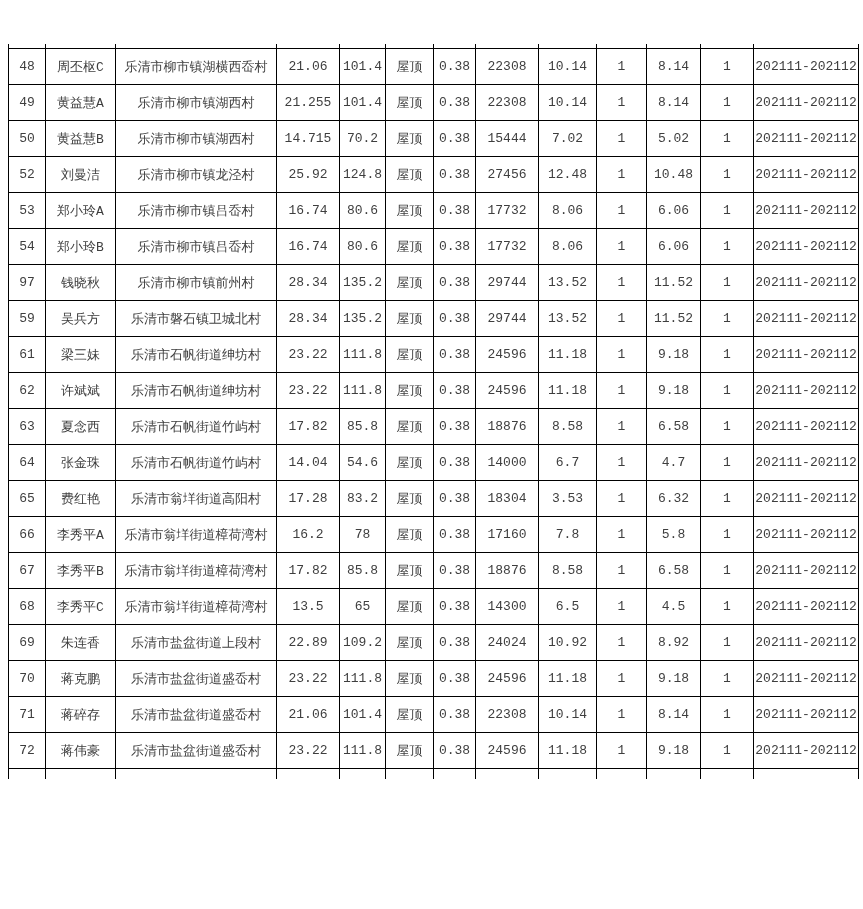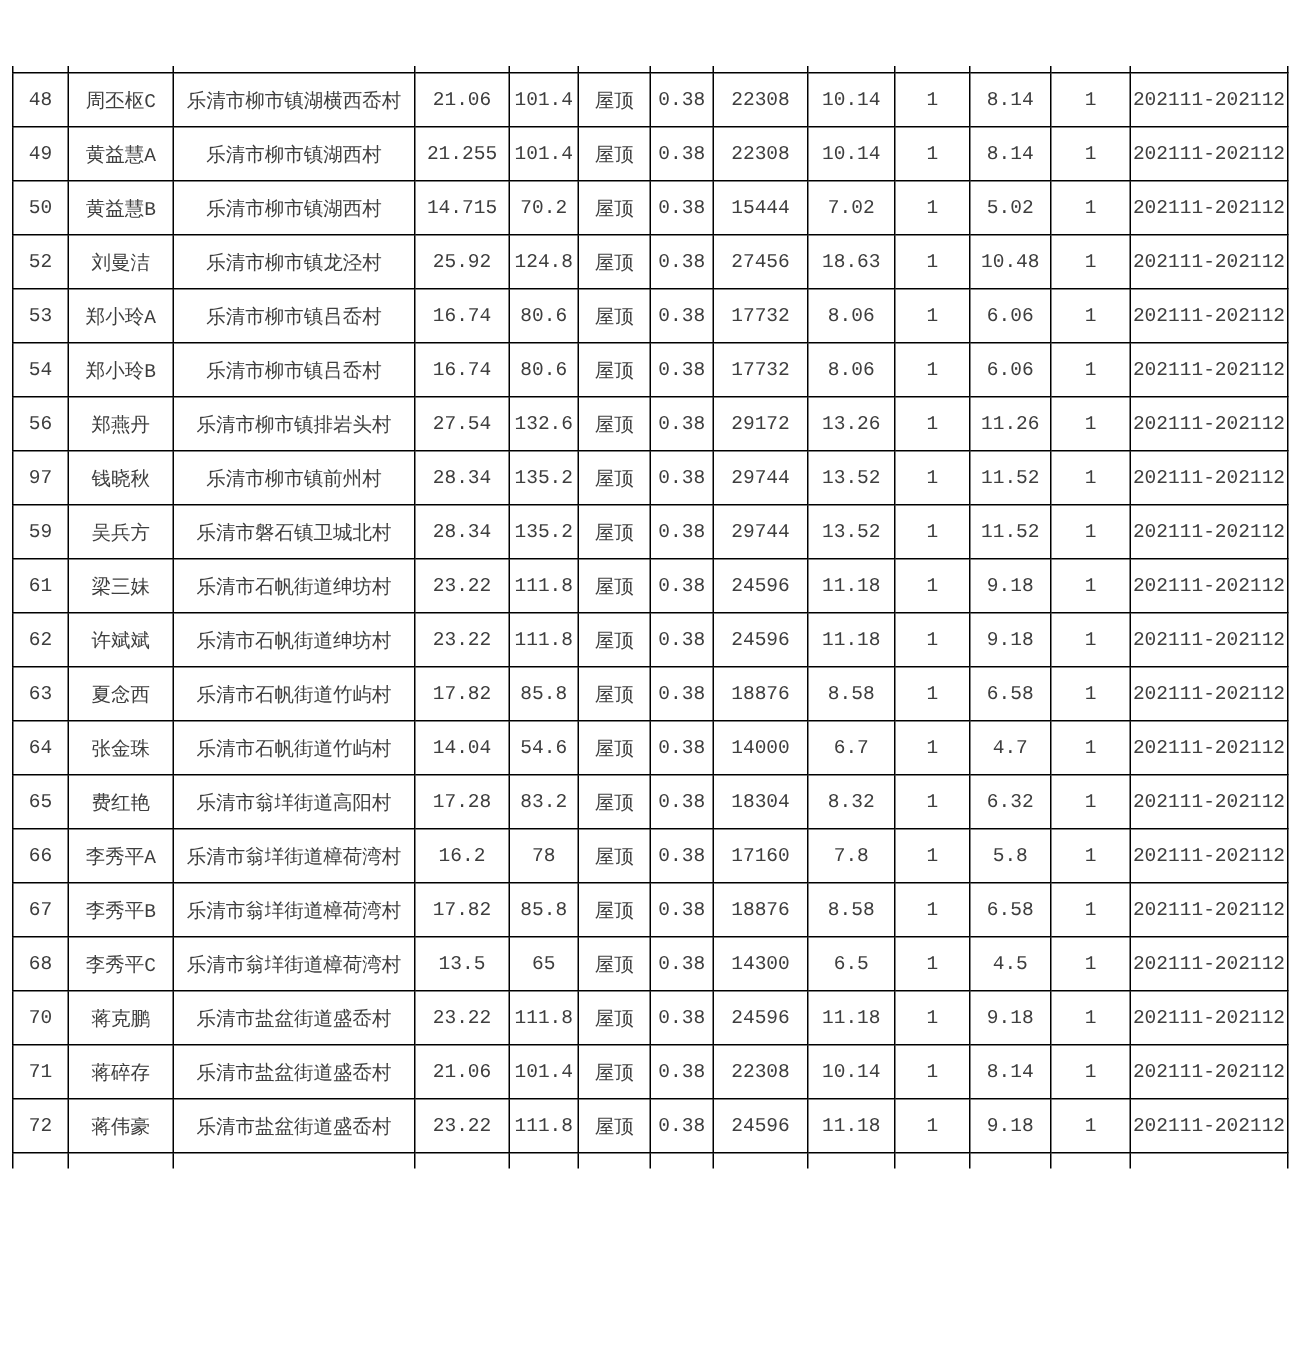--- a/index.html
+++ b/index.html
@@ -137,21 +137,21 @@
         </tr>
         <tr>
           <td>52</td>
           <td>刘曼洁</td>
           <td>乐清市柳市镇龙泾村</td>
           <td>25.92</td>
           <td>124.8</td>
           <td>屋顶</td>
           <td>0.38</td>
           <td>27456</td>
-          <td>18.63</td>
+          <td>12.48</td>
           <td>1</td>
           <td>10.48</td>
           <td>1</td>
           <td>202111-202112</td>
         </tr>
         <tr>
           <td>53</td>
           <td>郑小玲A</td>
           <td>乐清市柳市镇吕岙村</td>
           <td>16.74</td>
@@ -174,35 +174,20 @@
           <td>屋顶</td>
           <td>0.38</td>
           <td>17732</td>
           <td>8.06</td>
           <td>1</td>
           <td>6.06</td>
           <td>1</td>
           <td>202111-202112</td>
         </tr>
         <tr>
-          <td>56</td>
-          <td>郑燕丹</td>
-          <td>乐清市柳市镇排岩头村</td>
-          <td>27.54</td>
-          <td>132.6</td>
-          <td>屋顶</td>
-          <td>0.38</td>
-          <td>29172</td>
-          <td>13.26</td>
-          <td>1</td>
-          <td>11.26</td>
-          <td>1</td>
-          <td>202111-202112</td>
-        </tr>
-        <tr>
           <td>97</td>
           <td>钱晓秋</td>
           <td>乐清市柳市镇前州村</td>
           <td>28.34</td>
           <td>135.2</td>
           <td>屋顶</td>
           <td>0.38</td>
           <td>29744</td>
           <td>13.52</td>
           <td>1</td>
@@ -287,21 +272,21 @@
         </tr>
         <tr>
           <td>65</td>
           <td>费红艳</td>
           <td>乐清市翁垟街道高阳村</td>
           <td>17.28</td>
           <td>83.2</td>
           <td>屋顶</td>
           <td>0.38</td>
           <td>18304</td>
-          <td>8.32</td>
+          <td>3.53</td>
           <td>1</td>
           <td>6.32</td>
           <td>1</td>
           <td>202111-202112</td>
         </tr>
         <tr>
           <td>66</td>
           <td>李秀平A</td>
           <td>乐清市翁垟街道樟荷湾村</td>
           <td>16.2</td>
@@ -335,20 +320,35 @@
           <td>李秀平C</td>
           <td>乐清市翁垟街道樟荷湾村</td>
           <td>13.5</td>
           <td>65</td>
           <td>屋顶</td>
           <td>0.38</td>
           <td>14300</td>
           <td>6.5</td>
           <td>1</td>
           <td>4.5</td>
+          <td>1</td>
+          <td>202111-202112</td>
+        </tr>
+        <tr>
+          <td>69</td>
+          <td>朱连香</td>
+          <td>乐清市盐盆街道上段村</td>
+          <td>22.89</td>
+          <td>109.2</td>
+          <td>屋顶</td>
+          <td>0.38</td>
+          <td>24024</td>
+          <td>10.92</td>
+          <td>1</td>
+          <td>8.92</td>
           <td>1</td>
           <td>202111-202112</td>
         </tr>
         <tr>
           <td>70</td>
           <td>蒋克鹏</td>
           <td>乐清市盐盆街道盛岙村</td>
           <td>23.22</td>
           <td>111.8</td>
           <td>屋顶</td>

